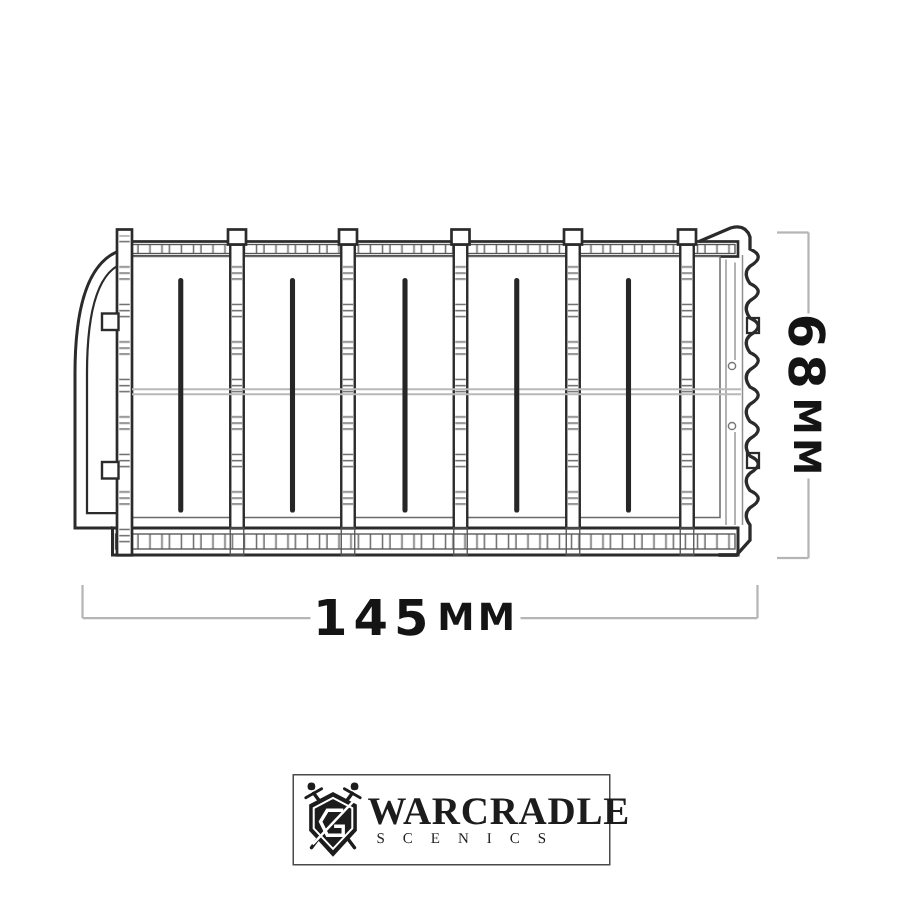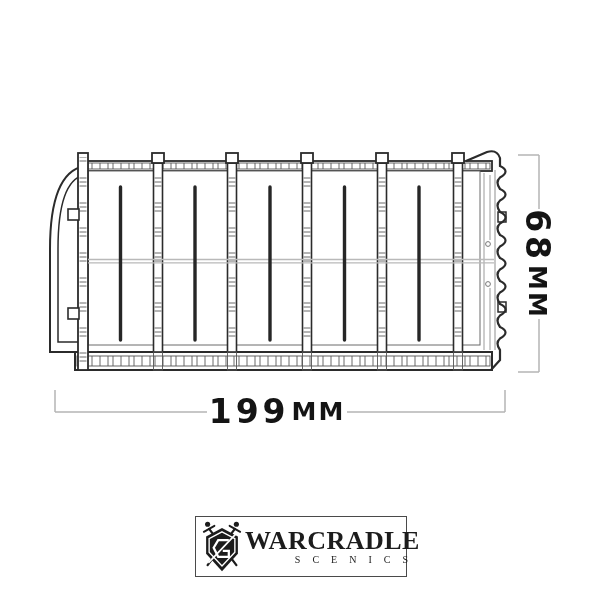--- a/index.html
+++ b/index.html
@@ -52,21 +52,21 @@
     border:1.5px solid #4a4a4a;
     box-sizing:border-box;
     display:flex;
     align-items:center;
     padding:2px 4px 2px 3px;
     background:#ffffff;
   }
   .logo-icon{flex:0 0 auto;}
   .logo-text{
     flex:1 1 auto;
-    text-align:right;
+    text-align:left;
     color:#1c1c1c;
     font-family:"Liberation Serif","DejaVu Serif",serif;
   }
   .logo-brand{
     font-size:26px;
     font-weight:bold;
     letter-spacing:0.5px;
     line-height:1;
   }
   .logo-sub{
@@ -202,21 +202,21 @@
     </g>
 
     <g stroke="#b5b5b5" stroke-width="1.5" fill="none">
       <line x1="518" y1="155" x2="539" y2="155"></line>
       <line x1="539" y1="155" x2="539" y2="372"></line>
       <line x1="518" y1="372" x2="539" y2="372"></line>
     </g>
   </svg>
 
   <div class="dim dim-width">
-    <span class="val">199</span>
+    <span class="val">145</span>
       <span class="unit">MM</span>
   </div>
 
   <div class="dim dim-height">
     <span class="val">68</span>
       <span class="unit">MM</span>
   </div>
 
   <div class="logo-box">
     <svg class="logo-icon" width="46" height="56" viewBox="0 0 60 74">

